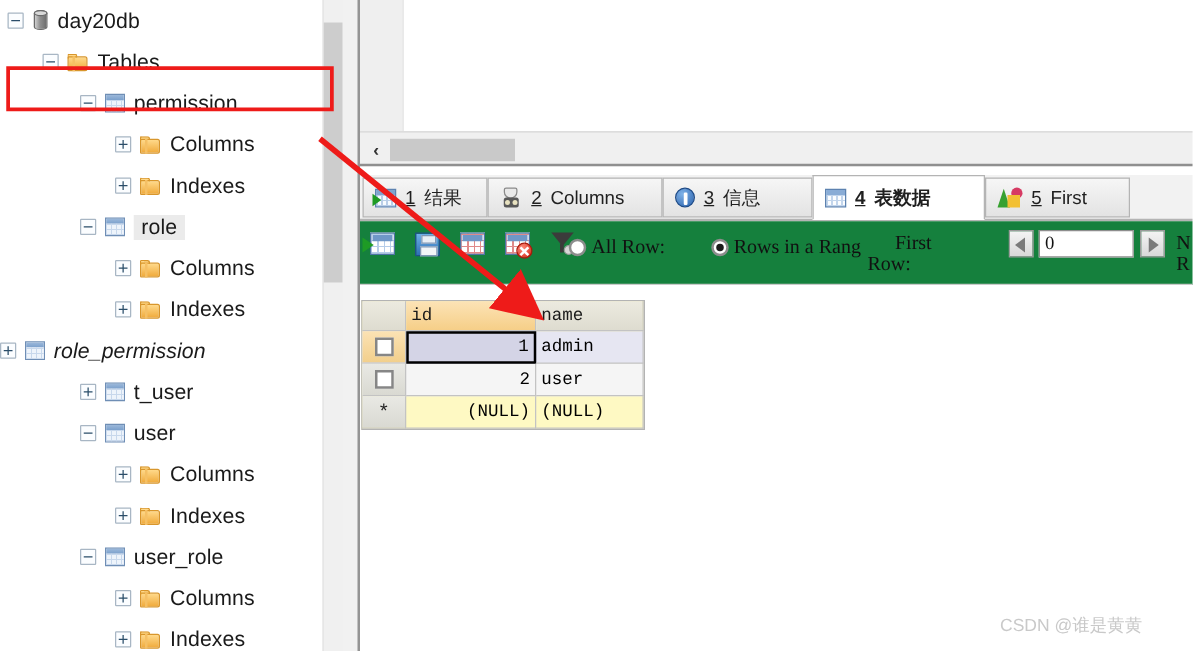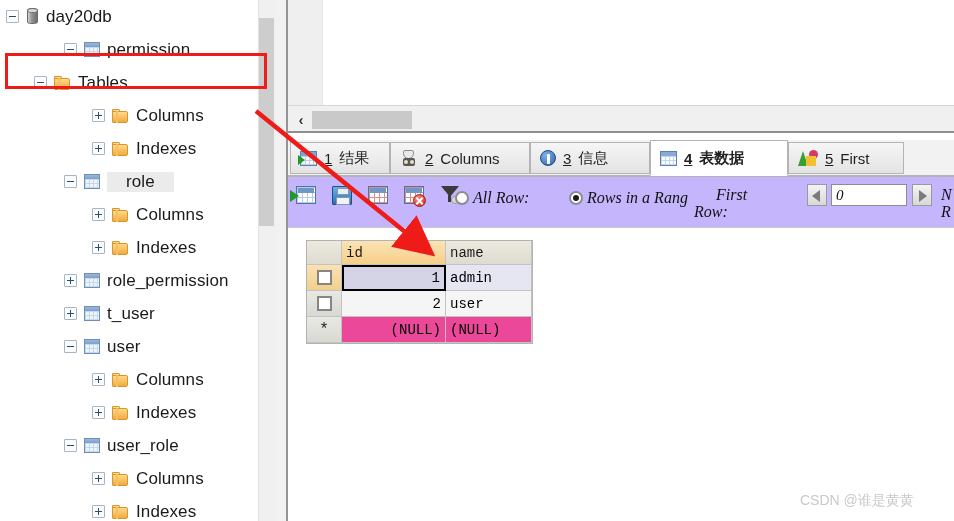--- a/index.html
+++ b/index.html
@@ -75,21 +75,21 @@
   }
   .ico-table .tc{
     position:absolute;left:1px;top:5px;right:1px;bottom:1px;
     background:
       repeating-linear-gradient(to right,#c8d8ec 0 1px,transparent 1px 4px),
       repeating-linear-gradient(to bottom,#c8d8ec 0 1px,transparent 1px 4px),
       #eef4fb;
   }
 
   .tlabel{font-size:17px;color:#1a1a1a;letter-spacing:.1px;}
-  .tlabel.sel{background:#ebebeb;padding:0 19px;}
+  .tlabel.sel{background:#ebebeb;padding:0 6px;}
 
   
   .sb-track{
     position:absolute;left:258px;top:0;width:17px;height:521px;
     background:#f0f0f0;border-left:1px solid #e2e2e2;
   }
   .sb-thumb{
     position:absolute;left:259px;top:18px;width:15px;height:208px;
     background:#cdcdcd;
   }
@@ -200,21 +200,21 @@
     position:absolute;left:8px;top:6px;width:10px;height:10px;background:#f2c033;
   }
   .ti-chart .cir{
     position:absolute;left:11px;top:0px;width:9px;height:9px;border-radius:50%;
     background:#d63a63;
   }
 
   
   .toolbar{
     position:absolute;left:0;top:177px;width:666px;height:50px;
-    background:#c4b5fd;border-bottom:1px solid #c9c9c9;font-style:italic;
+    background:#15803d;border-bottom:1px solid #c9c9c9;
   }
   .tb-btn{position:absolute;top:6px;width:26px;height:24px;}
   .tbgrid{
     position:absolute;left:4px;top:3px;width:20px;height:18px;background:#fff;
     border:1px solid #4e74a4;box-sizing:border-box;
     background-image:
       repeating-linear-gradient(to right,#b6cde9 0 1px,transparent 1px 5px),
       repeating-linear-gradient(to bottom,#b6cde9 0 1px,transparent 1px 5px);
   }
   .tbgrid .hd{position:absolute;left:1px;top:1px;right:1px;height:5px;background:#6f97c7;}
@@ -281,22 +281,22 @@
   .spin-right .tri{left:6px;border-left:8px solid #7a7a7a;}
   .spin-input{
     position:absolute;top:7px;width:76px;height:22px;background:#fff;
     border:1px solid #8d8d8d;box-sizing:border-box;
     font-family:"Liberation Serif", serif;font-size:15px;color:#111;
     padding:1px 4px;line-height:19px;
   }
 
   
   .grid{
-    position:absolute;left:18px;top:240px;
-    border:1px solid #b3b3b3;background:#ec4899;
+    position:absolute;left:1px;top:240px;
+    border:1px solid #b3b3b3;background:#fef9c3;
     font-family:"Liberation Mono", monospace;font-size:14px;
   }
   .grow{display:flex;height:26px;}
   .gh{height:24px;}
   .gcell{
     box-sizing:border-box;border-right:1px solid #c3c3c3;border-bottom:1px solid #c3c3c3;
     display:flex;align-items:center;padding:0 4px;overflow:hidden;white-space:nowrap;
   }
   .c-sel{width:35px;justify-content:center;background:linear-gradient(to bottom,#e9e9e4,#d9d9d2);}
   .c-sel.hi{background:linear-gradient(to bottom,#fbe2b4,#f2cf8c);}
@@ -334,38 +334,38 @@
   <div class="sidebar">
     <div class="tree" id="tree">
         <div class="tnode" style="padding-left: 6px; align-items: center;">
           <span class="plusbox "></span>
           <span class="ico ico-db">
             <span class="cyl"></span>
             <span class="rim"></span>
           </span>
           <span class="tlabel">day20db</span>
         </div>
+        <div class="tnode" style="padding-left: 34px;">
+          <span class="plusbox "></span>
+          <span class="ico ico-folder">
+            <span class="ft"></span>
+            <span class="fb"></span>
+            <span class="fs"></span>
+          </span>
+          <span class="tlabel">Tables</span>
+        </div>
         <div class="tnode" style="padding-left: 64px;">
           <span class="plusbox "></span>
           <span class="ico ico-table">
             <span class="tg"></span>
             <span class="th"></span>
             <span class="tc"></span>
           </span>
           <span class="tlabel">permission</span>
         </div>
-        <div class="tnode" style="padding-left: 34px;">
-          <span class="plusbox "></span>
-          <span class="ico ico-folder">
-            <span class="ft"></span>
-            <span class="fb"></span>
-            <span class="fs"></span>
-          </span>
-          <span class="tlabel">Tables</span>
-        </div>
         <div class="tnode" style="padding-left: 92px;">
           <span class="plusbox plus"></span>
           <span class="ico ico-folder">
             <span class="ft"></span>
             <span class="fb"></span>
             <span class="fs"></span>
           </span>
           <span class="tlabel">Columns</span>
         </div>
         <div class="tnode" style="padding-left: 92px;">
@@ -397,21 +397,21 @@
         </div>
         <div class="tnode" style="padding-left: 92px;">
           <span class="plusbox plus"></span>
           <span class="ico ico-folder">
             <span class="ft"></span>
             <span class="fb"></span>
             <span class="fs"></span>
           </span>
           <span class="tlabel">Indexes</span>
         </div>
-        <div class="tnode" style="padding-left: 64px;">
+        <div class="tnode" style=" font-style: italic;">
           <span class="plusbox plus"></span>
           <span class="ico ico-table">
             <span class="tg"></span>
             <span class="th"></span>
             <span class="tc"></span>
           </span>
           <span class="tlabel">role_permission</span>
         </div>
         <div class="tnode" style="padding-left: 64px;">
           <span class="plusbox plus"></span>

